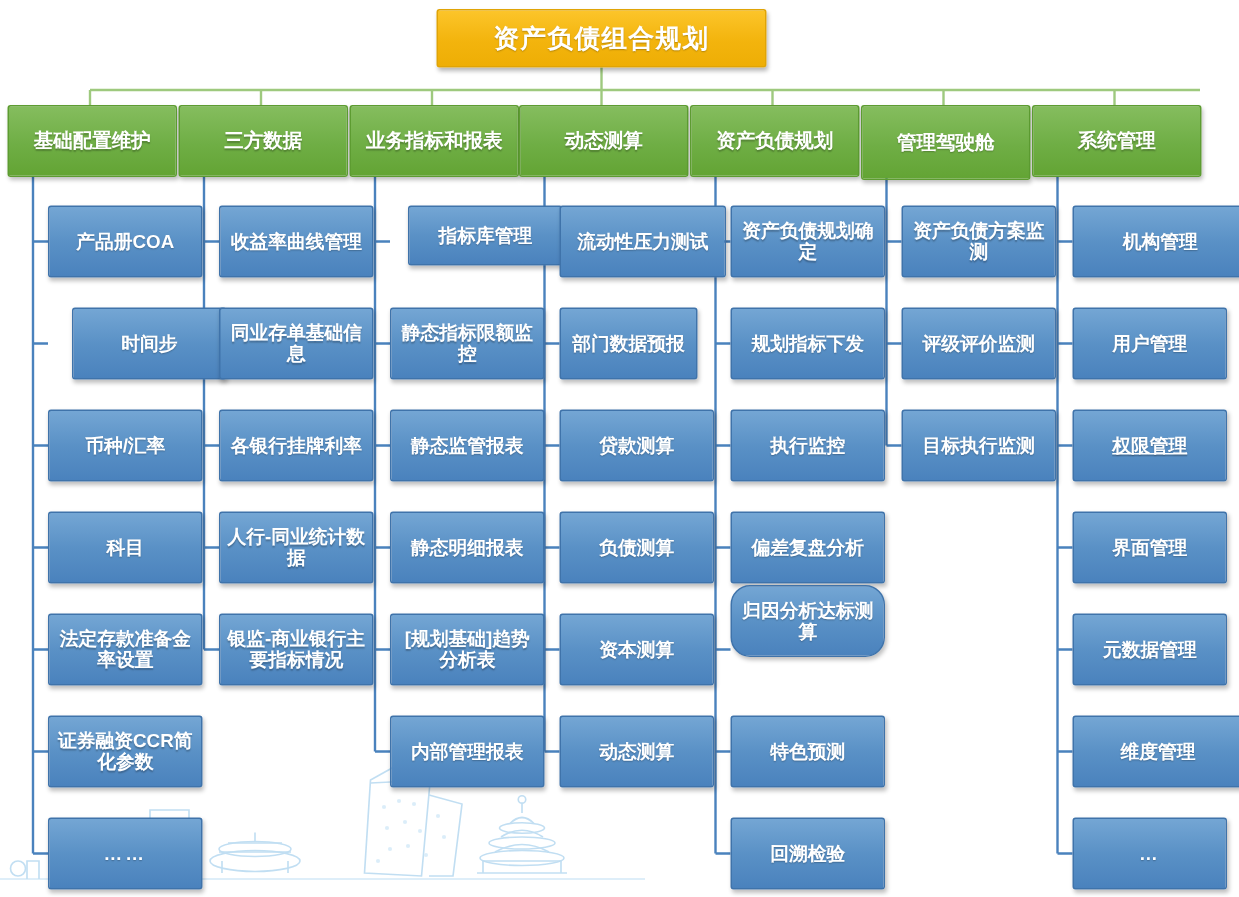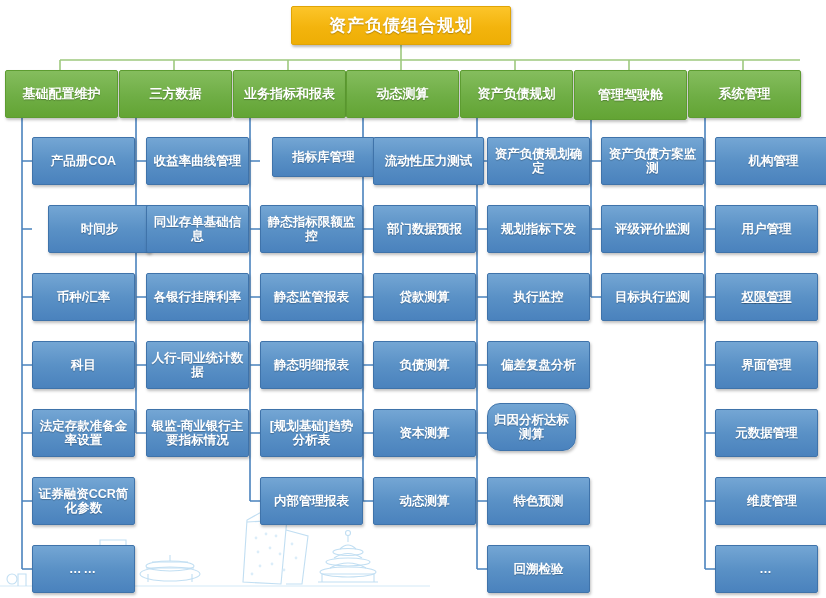--- a/index.html
+++ b/index.html
@@ -172,32 +172,32 @@
   <div class="node lvl1" style="left:233px;top:70px;width:113px;height:48px;">业务指标和报表</div>
   <div class="node lvl2" style="left:272px;top:137px;width:103px;height:40px;">指标库管理</div>
   <div class="node lvl2" style="left:260px;top:205px;width:103px;height:48px;">静态指标限额监控</div>
   <div class="node lvl2" style="left:260px;top:273px;width:103px;height:48px;">静态监管报表</div>
   <div class="node lvl2" style="left:260px;top:341px;width:103px;height:48px;">静态明细报表</div>
   <div class="node lvl2" style="left:260px;top:409px;width:103px;height:48px;">[规划基础]趋势分析表</div>
   <div class="node lvl2" style="left:260px;top:477px;width:103px;height:48px;">内部管理报表</div>
 
   <div class="node lvl1" style="left:346px;top:70px;width:113px;height:48px;">动态测算</div>
   <div class="node lvl2" style="left:373px;top:137px;width:111px;height:48px;">流动性压力测试</div>
-  <div class="node lvl2" style="left:373px;top:205px;width:103px;height:48px;text-align:right;">部门数据预报</div>
+  <div class="node lvl2" style="left:373px;top:205px;width:92px;height:48px;text-align:right;">部门数据预报</div>
   <div class="node lvl2" style="left:373px;top:273px;width:103px;height:48px;">贷款测算</div>
   <div class="node lvl2" style="left:373px;top:341px;width:103px;height:48px;">负债测算</div>
   <div class="node lvl2" style="left:373px;top:409px;width:103px;height:48px;">资本测算</div>
   <div class="node lvl2" style="left:373px;top:477px;width:103px;height:48px;">动态测算</div>
 
   <div class="node lvl1" style="left:460px;top:70px;width:113px;height:48px;">资产负债规划</div>
   <div class="node lvl2" style="left:487px;top:137px;width:103px;height:48px;">资产负债规划确定</div>
   <div class="node lvl2" style="left:487px;top:205px;width:103px;height:48px;">规划指标下发</div>
   <div class="node lvl2" style="left:487px;top:273px;width:103px;height:48px;">执行监控</div>
   <div class="node lvl2" style="left:487px;top:341px;width:103px;height:48px;">偏差复盘分析</div>
-  <div class="node lvl2" style="left:487px;top:403px;width:89px;height:48px;border-radius:13px;">归因分析达标测算</div>
+  <div class="node lvl2" style="left:487px;top:390px;width:103px;height:48px;border-radius:13px;">归因分析达标测算</div>
   <div class="node lvl2" style="left:487px;top:477px;width:103px;height:48px;">特色预测</div>
   <div class="node lvl2" style="left:487px;top:545px;width:103px;height:48px;">回溯检验</div>
 
   <div class="node lvl1" style="left:574px;top:70px;width:113px;height:50px;">管理驾驶舱</div>
   <div class="node lvl2" style="left:601px;top:137px;width:103px;height:48px;">资产负债方案监测</div>
   <div class="node lvl2" style="left:601px;top:205px;width:103px;height:48px;">评级评价监测</div>
   <div class="node lvl2" style="left:601px;top:273px;width:103px;height:48px;">目标执行监测</div>
 
   <div class="node lvl1" style="left:688px;top:70px;width:113px;height:48px;">系统管理</div>
   <div class="node lvl2" style="left:715px;top:137px;width:117px;height:48px;">机构管理</div>

